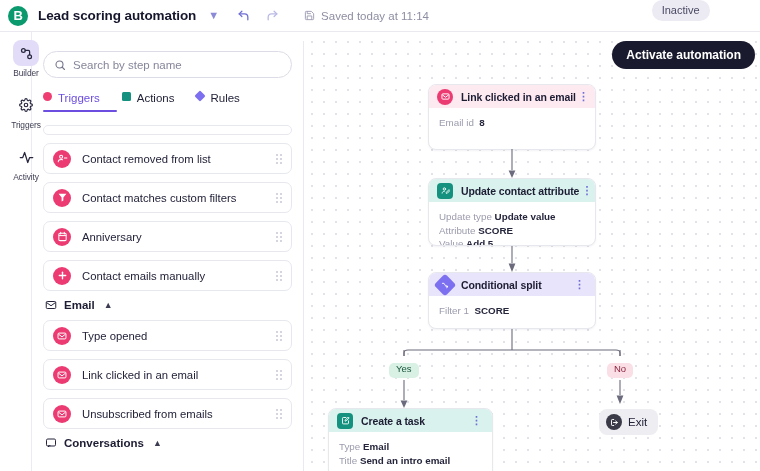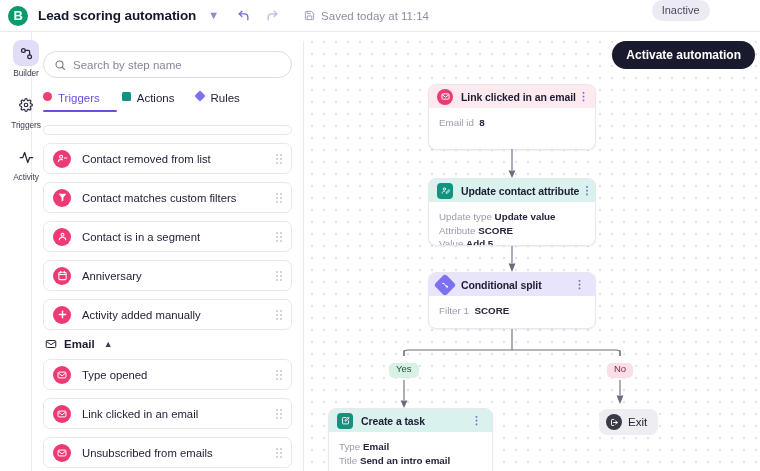--- a/index.html
+++ b/index.html
@@ -329,37 +329,20 @@
         <span class="grip">
             <i></i>
             <i></i>
             <i></i>
             <i></i>
             <i></i>
             <i></i>
           </span>
       </div>
 
-      <div class="step-card">
-        <span class="step-ico">
-          <svg width="11" height="11" viewBox="0 0 24 24" fill="none" stroke="currentColor" stroke-width="2.3" stroke-linecap="round">
-              <circle cx="12" cy="8" r="3.2"></circle>
-              <path d="M5 19c0-3.3 3.1-5.2 7-5.2s7 1.9 7 5.2"></path>
-            </svg>
-        </span>
-        <span class="step-lbl">Contact is in a segment</span>
-        <span class="grip">
-            <i></i>
-            <i></i>
-            <i></i>
-            <i></i>
-            <i></i>
-            <i></i>
-          </span>
-      </div>
 
       <div class="step-card">
         <span class="step-ico">
           <svg width="11" height="11" viewBox="0 0 24 24" fill="none" stroke="currentColor" stroke-width="2.2">
               <rect x="4" y="5" width="16" height="16" rx="2.5"></rect>
               <line x1="4" y1="10" x2="20" y2="10"></line>
               <line x1="8" y1="3" x2="8" y2="6.5" stroke-linecap="round"></line>
               <line x1="16" y1="3" x2="16" y2="6.5" stroke-linecap="round"></line>
             </svg>
         </span>
@@ -374,21 +357,21 @@
           </span>
       </div>
 
       <div class="step-card">
         <span class="step-ico">
           <svg width="11" height="11" viewBox="0 0 24 24" fill="none" stroke="currentColor" stroke-width="3" stroke-linecap="round">
               <line x1="12" y1="5" x2="12" y2="19"></line>
               <line x1="5" y1="12" x2="19" y2="12"></line>
             </svg>
         </span>
-        <span class="step-lbl">Activity added manually</span>
+        <span class="step-lbl">Contact emails manually</span>
         <span class="grip">
             <i></i>
             <i></i>
             <i></i>
             <i></i>
             <i></i>
             <i></i>
           </span>
       </div>
 

